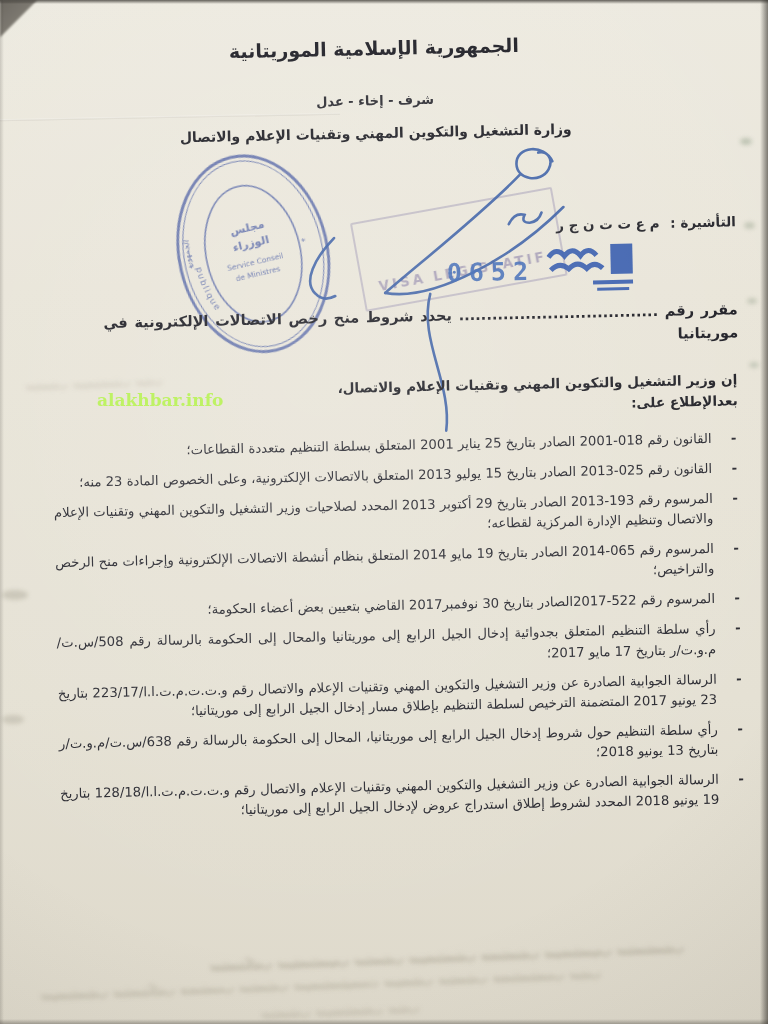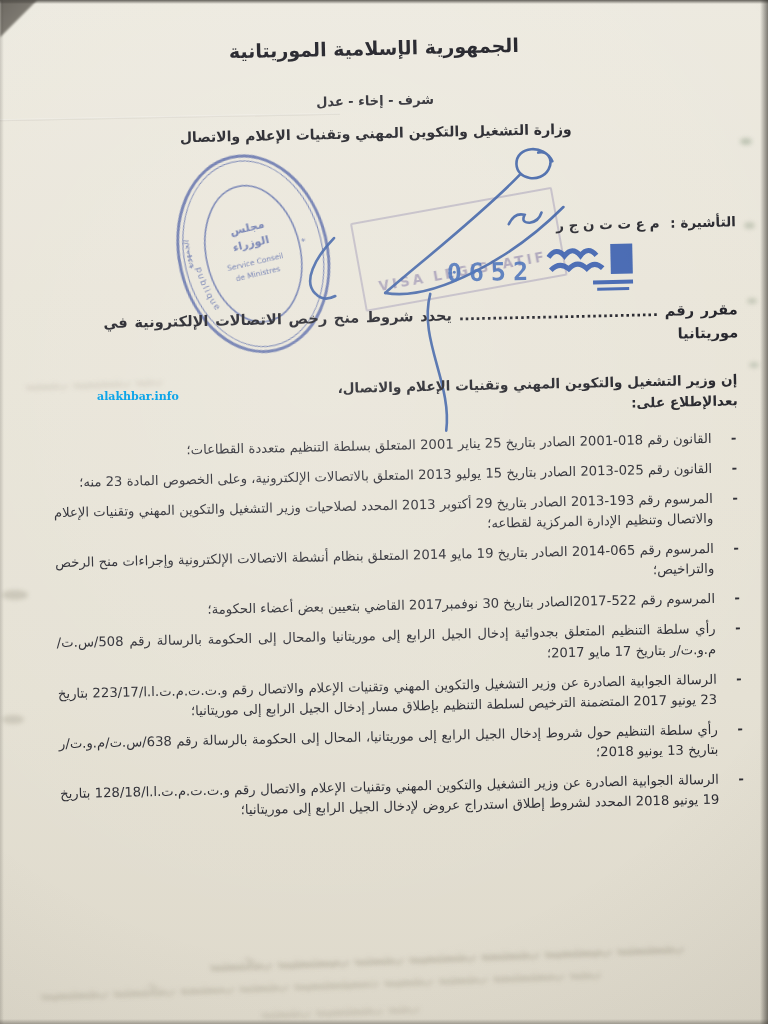--- a/index.html
+++ b/index.html
@@ -65,21 +65,21 @@
     box-sizing:border-box;filter:blur(.5px);}
   .visa-stamp span{color:rgba(122,112,158,.55);font-size:13.5px;font-weight:bold;letter-spacing:3px;}
   .signature{position:absolute;left:290px;top:145px;width:300px;height:300px;opacity:.92;}
   .number-stamp{position:absolute;left:452px;top:260px;color:#3f6ab6;
     font-family:"DejaVu Sans Mono",monospace;font-weight:bold;font-size:25px;
     letter-spacing:7px;opacity:.88;}
   .seal-block{position:absolute;left:552px;top:247px;width:90px;height:52px;opacity:.9;}
 
   
   .watermark{position:absolute;left:97px;top:390px;
-    font-family:"DejaVu Serif",serif;font-weight:bold;font-size:11px;color:#0ea5e9;text-align:center;}
+    font-family:"DejaVu Serif",serif;font-weight:bold;font-size:17px;color:#bef264;text-align:center;}
 
   
   .bleed{position:absolute;direction:rtl;color:rgba(122,114,94,.5);
     transform:scaleX(-1) rotate(1deg);filter:blur(2.4px);font-size:15px;white-space:nowrap;overflow:hidden;}
   .bleed.b1{top:948px;left:200px;width:540px;}
   .bleed.b2{top:972px;left:30px;width:690px;color:rgba(122,114,94,.42);}
   .bleed.b3{top:999px;left:250px;width:260px;color:rgba(122,114,94,.35);}
   .bleed.b4{top:368px;left:28px;width:240px;font-size:13px;color:rgba(122,114,94,.3);}
   .smudge{position:absolute;border-radius:50%;filter:blur(2px);}
   .s1{left:740px;top:138px;width:12px;height:7px;background:rgba(108,128,104,.35);}

